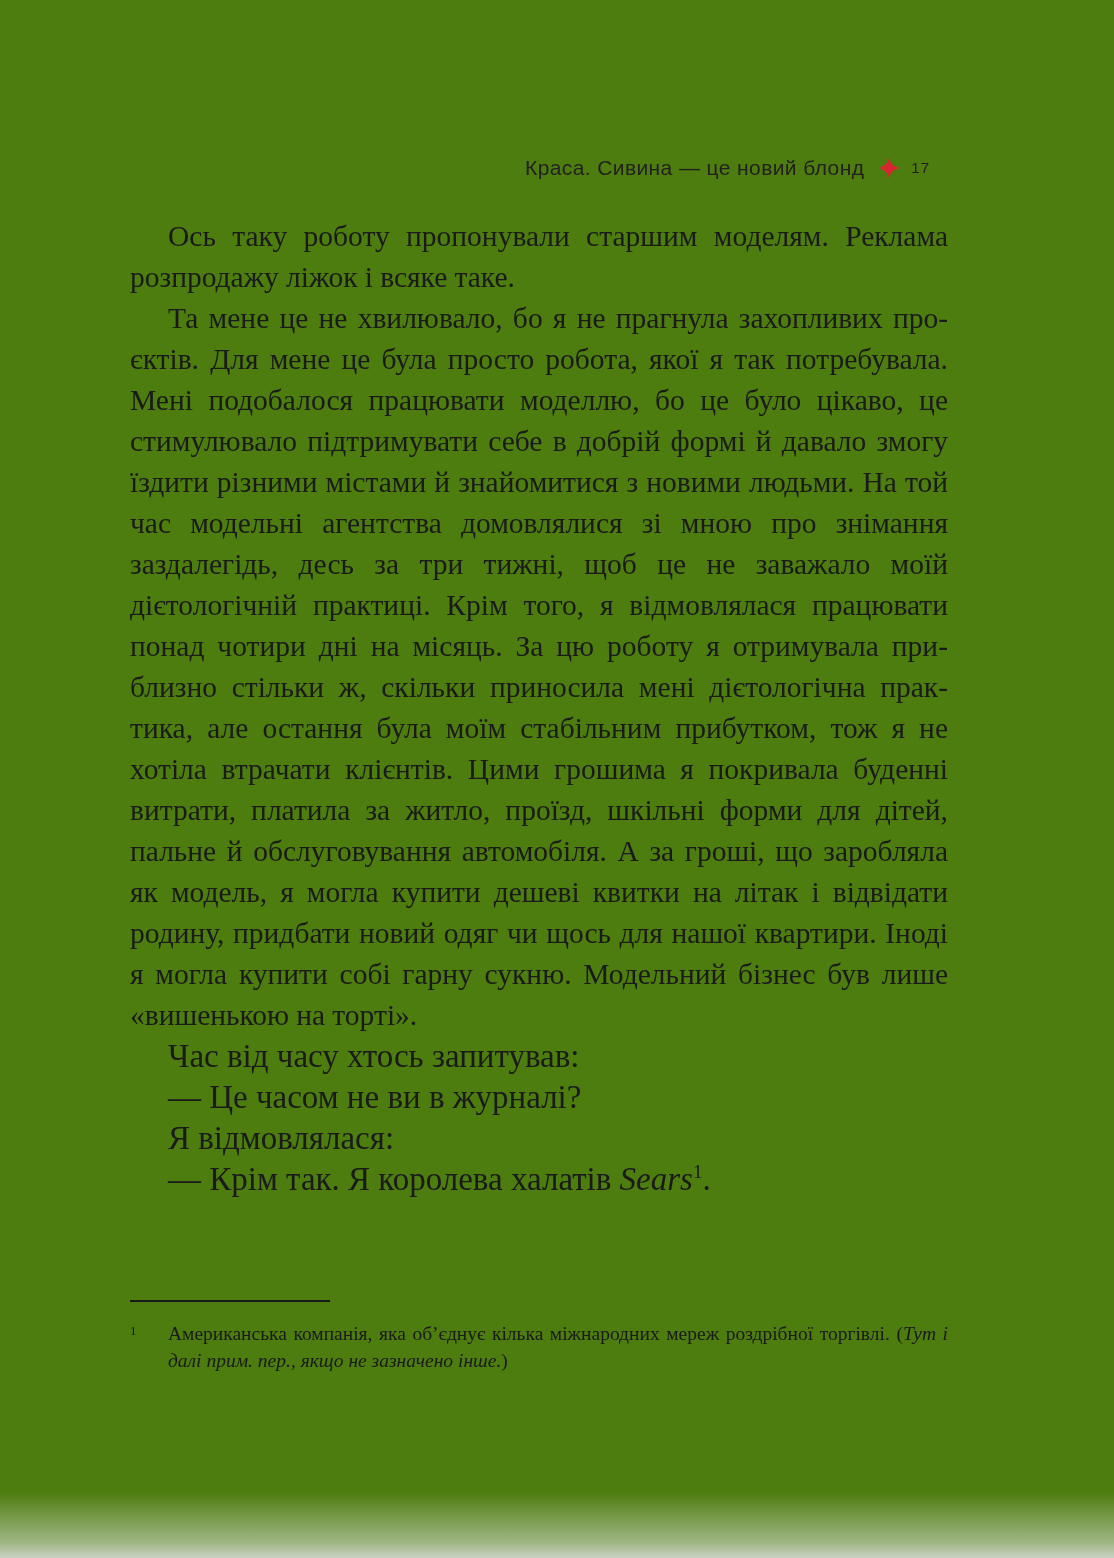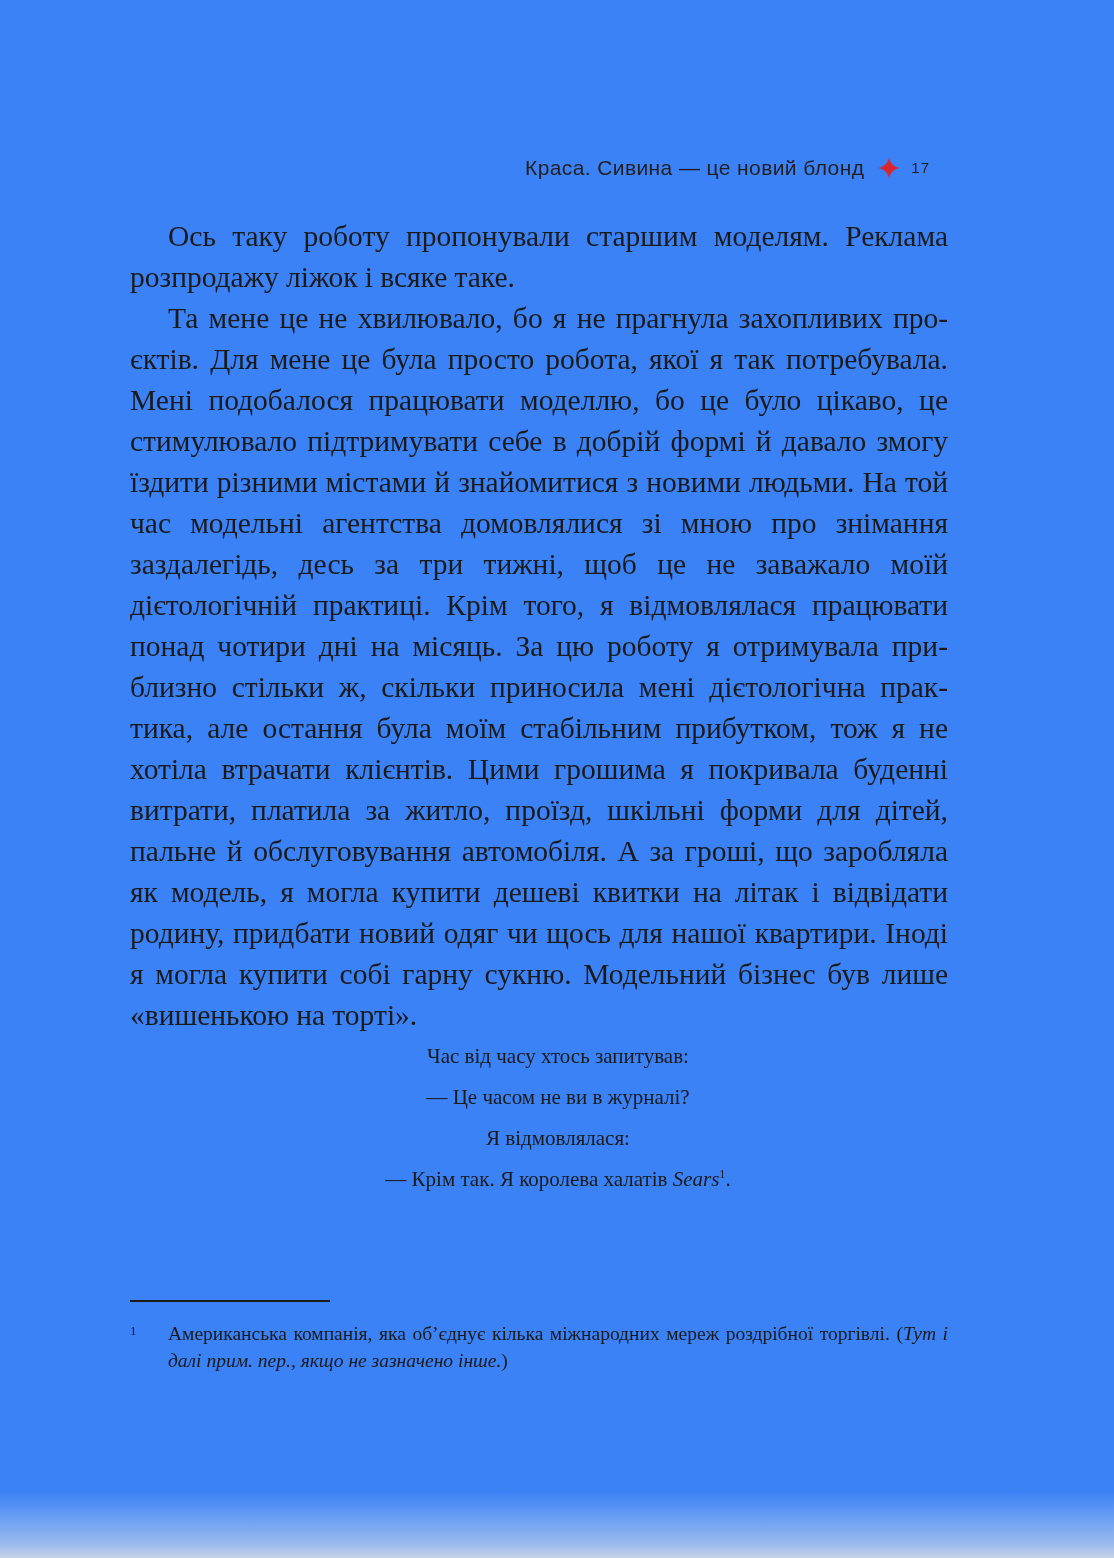--- a/index.html
+++ b/index.html
@@ -12,21 +12,21 @@
     height: 1558px;
     position: relative;
     overflow: hidden;
     font-family: "Liberation Serif", "DejaVu Serif", serif;
     color: #1a1a1a;
   }
 
   .page {
     position: absolute;
     inset: 0;
-    background: #3b82f6;
+    background: #4d7c0f;
   }
 
   
   .page-bottom-shade {
     position: absolute;
     left: 0;
     right: 0;
     bottom: 0;
     height: 120px;
     background: linear-gradient(to bottom, rgba(255,255,255,0) 0%, rgba(236,236,238,0.0) 45%, rgba(232,232,234,0.55) 88%, rgba(224,224,228,0.85) 100%);
@@ -81,23 +81,23 @@
     line-height: 41px;
     text-align: justify;
     text-justify: inter-word;
     text-indent: 38px;
     hyphens: manual;
     word-spacing: -0.2px;
     font-family: Liberation Serif, serif;
   }
   p.dialogue {
     margin: 0;
-    font-size: 21px;
+    font-size: 33px;
     line-height: 41px;
-    text-align: center;
+    text-align: left;
     text-indent: 38px;
   }
   i, .ital { font-style: italic; }
   sup.fn-ref {
     font-size: 0.58em;
     vertical-align: super;
     line-height: 0;
   }
 
   

